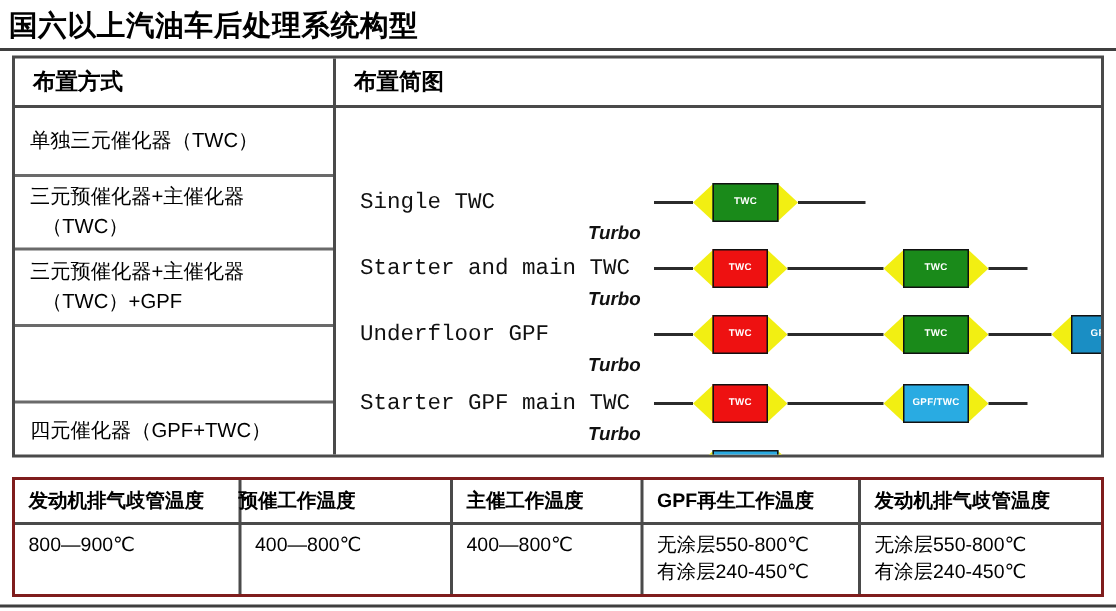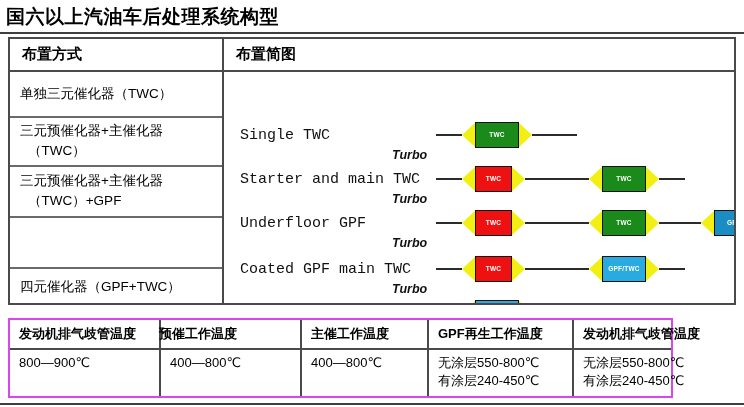--- a/index.html
+++ b/index.html
@@ -80,22 +80,22 @@
     position:relative;height:26px;box-sizing:border-box;
     border:1.5px solid #111;
     display:flex;align-items:center;justify-content:center;
     color:#fff;font-size:6.5px;font-weight:bold;line-height:1.1;text-align:center;
     letter-spacing:.2px;z-index:2;
   }
   .cbox span{display:block;}
 
   
   .bot-table{
-    position:absolute;left:8px;top:318px;width:665px;height:80px;
-    border:2px solid #d946ef;box-sizing:border-box;background:#fff;
+    position:absolute;left:8px;top:318px;width:728px;height:80px;
+    border:2px solid #7f1d1d;box-sizing:border-box;background:#fff;
   }
   .bt-head-line{position:absolute;left:0;top:28px;width:100%;height:1.5px;background:#4a4a4a;}
   .bt-vline{position:absolute;top:0;width:1.5px;height:100%;background:#4a4a4a;}
   .bt-hcell{
     position:absolute;top:0;height:28px;display:flex;align-items:center;
     padding-left:9px;box-sizing:border-box;font-size:13px;font-weight:bold;white-space:nowrap;
   }
   .bt-bcell{
     position:absolute;top:28px;bottom:0;display:flex;flex-direction:column;
     justify-content:flex-start;padding:6px 0 0 9px;box-sizing:border-box;
@@ -207,21 +207,21 @@
           <div class="cone l" style="background:#f2ef12;"></div>
           <div class="cbox" style="width:40px;background:#1a8ec4;">
             <span>GPF</span>
           </div>
 
         </div>
 
       </div>
 
       <div class="drow" style="top:175px;">
-        <div class="dlabel">Coated GPF main TWC</div>
+        <div class="dlabel">Starter GPF main TWC</div>
         <div class="turbo" style="left:168px;">Turbo</div>
         <div class="pipe" style="left:212px;width:26px;"></div>
         <div class="cat" style="left:251px;">
           <div class="cone l" style="background:#f2ef12;"></div>
           <div class="cbox" style="width:37px;background:#ee1111;">
             <span>TWC</span>
           </div>
           <div class="cone r" style="background:#f2ef12;"></div>
         </div>
         <div class="pipe" style="left:301px;width:64px;"></div>

